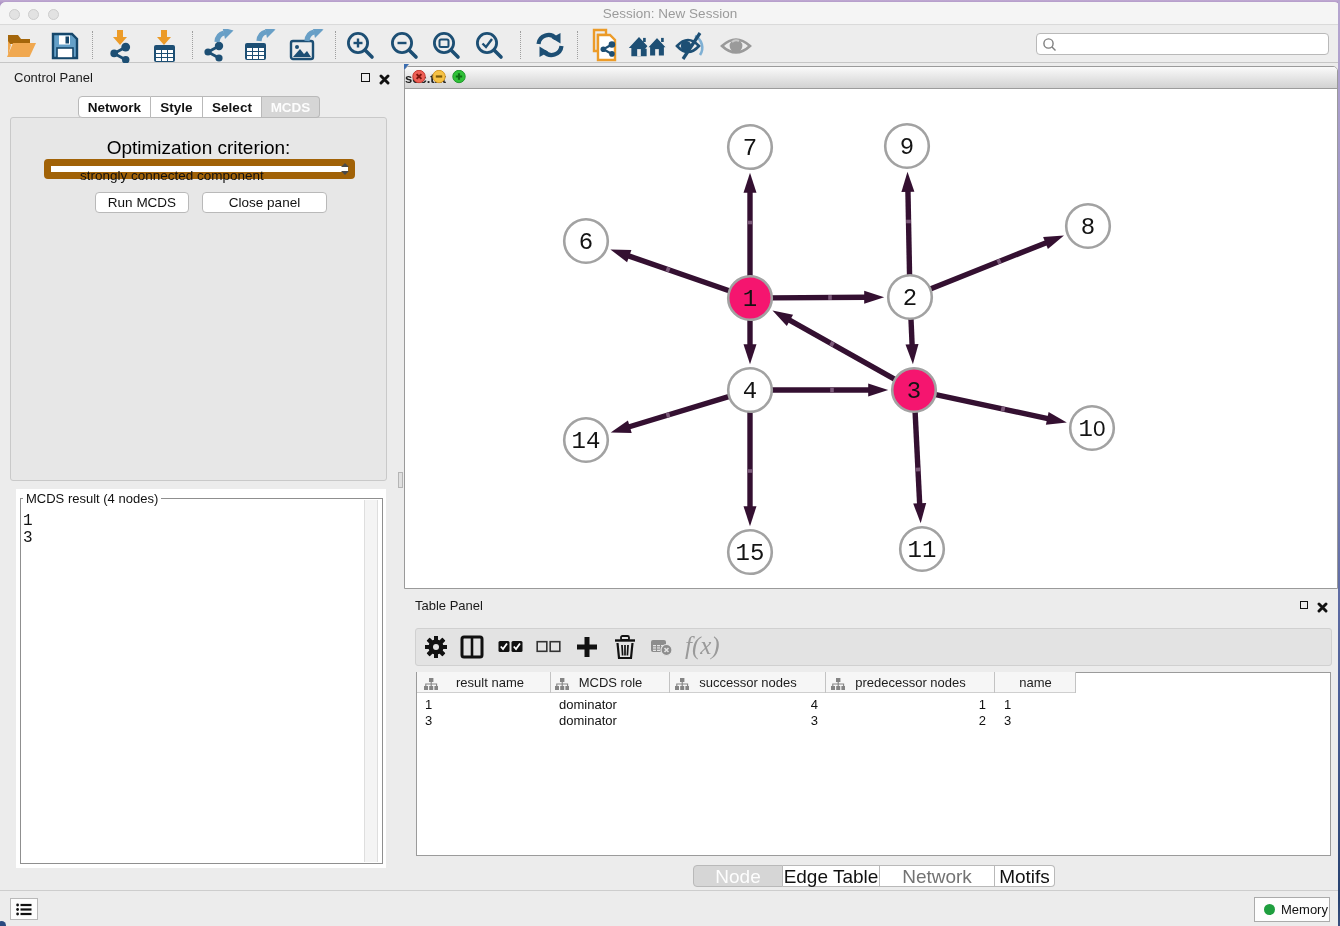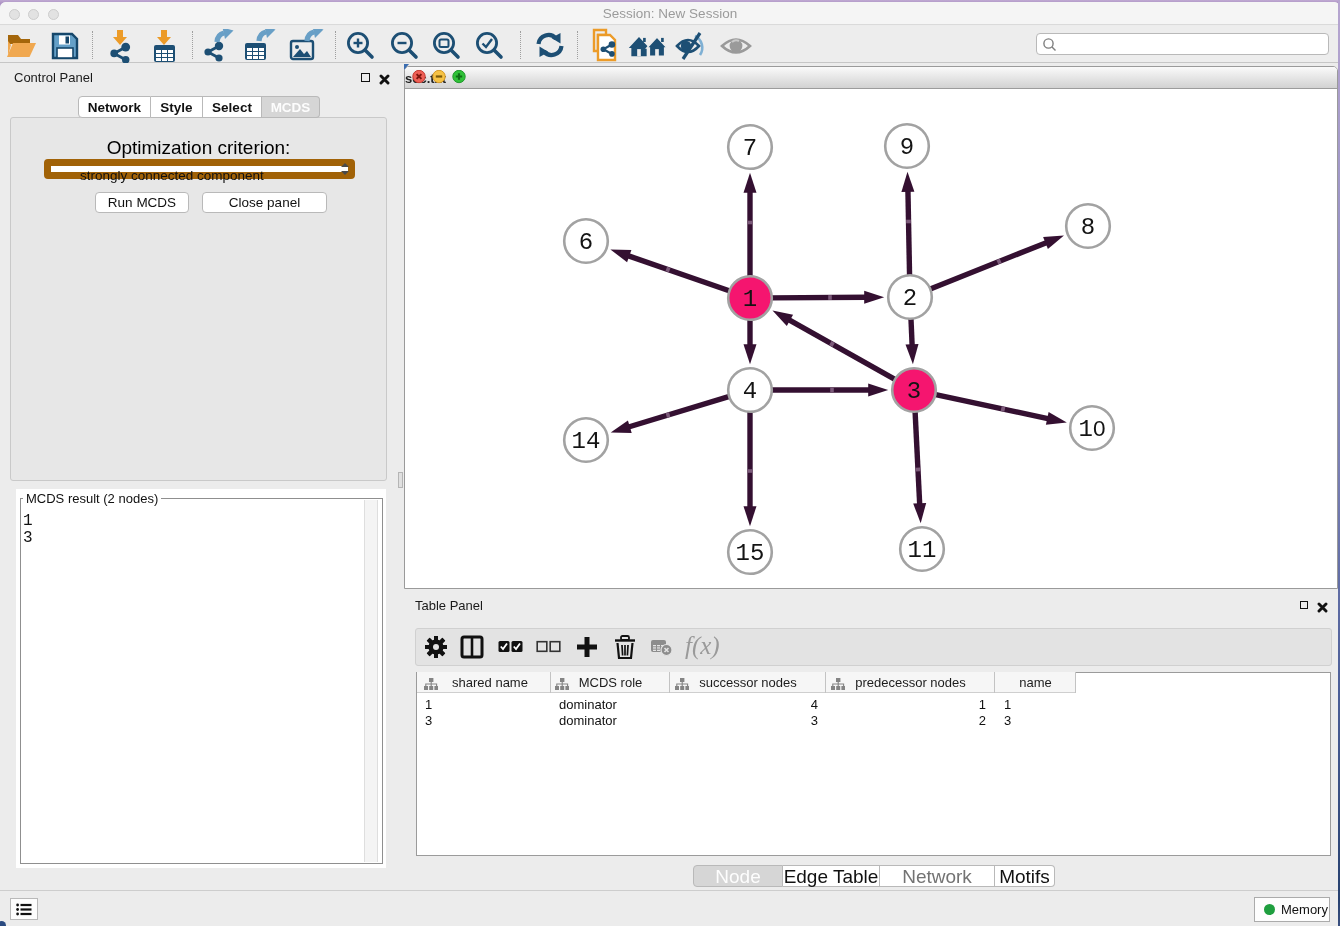--- a/index.html
+++ b/index.html
@@ -169,21 +169,21 @@
 <div class="abs" style="left:0;top:137px;width:397px;text-align:center;font-size:19px;color:#000000">Optimization criterion:</div>
 <div class="abs" style="left:44px;top:159px;width:311px;height:20px;background:#fff;border:7px solid #a16207;border-radius:4px;font-size:13.5px;color:#111;line-height:19px;padding-left:29px">strongly connected component</div>
 <svg class="abs" style="left:339px;top:162px" width="12" height="14" viewBox="0 0 12 14">
     <path d="M2 5 L6 1 L10 5 Z M2 9 L6 13 L10 9 Z" fill="#4a4a4a"></path>
   </svg>
 <div class="abs" style="left:95px;top:192px;width:94px;height:21px;background:#fff;border:1px solid #b9b9b9;border-radius:4px;text-align:center;line-height:20px;font-size:13.5px;color:#111">Run MCDS</div>
 <div class="abs" style="left:202px;top:192px;width:125px;height:21px;background:#fff;border:1px solid #b9b9b9;border-radius:4px;text-align:center;line-height:20px;font-size:13.5px;color:#111">Close panel</div>
 
 <div class="abs" style="left:16px;top:489px;width:370px;height:379px;background:#fff"></div>
 <div class="abs" style="left:20px;top:498px;width:363px;height:366px;border:1px solid #8f8f8f"></div>
-<div class="abs" style="left:23px;top:491px;background:#fff;padding:0 3px;font-size:13px;color:#111">MCDS result (2 nodes)</div>
+<div class="abs" style="left:23px;top:491px;background:#fff;padding:0 3px;font-size:13px;color:#111">MCDS result (4 nodes)</div>
 <div class="abs" style="left:364px;top:500px;width:14px;height:362px;background:#f4f4f4;border-left:1px solid #dedede;border-right:1px solid #dedede"></div>
 <div class="abs" style="left:23px;top:513px;font-family:'Liberation Mono',monospace;font-size:16px;line-height:17px;color:#111">1<br>3</div>
 
 <div class="abs" style="left:398px;top:472px;width:5px;height:16px;background:#e0e0e0;border:1px solid #b5b5b5"></div>
 <div class="abs" style="left:866px;top:584px;width:9px;height:5px;background:#ddd;border:1px solid #b0b0b0"></div>
 
 <div class="abs" style="left:404px;top:66px;width:934px;height:523px;background:#fff;border:1px solid #9a9a9a;border-radius:5px 5px 0 0"></div>
 <div class="abs" style="left:405px;top:67px;width:932px;height:22px;background:linear-gradient(#fafafa,#d2d2d2);border-bottom:1px solid #9c9c9c;border-radius:4px 4px 0 0"></div>
 <div class="abs" style="left:405px;top:71px;width:932px;text-align:left;font-size:13px;font-weight:bold;color:#222">scc.txt</div>
 <svg class="abs" style="left:412px;top:70px" width="54" height="14" viewBox="0 0 54 14">
@@ -326,21 +326,21 @@
 <div class="abs" style="left:416px;top:672px;width:915px;height:184px;background:#fff;border:1px solid #9b9b9b"></div>
 <div class="abs" style="left:417px;top:672px;width:659px;height:21px;background:#f6f6f6;border-bottom:1px solid #cfcfcf"></div>
 <div style="position:absolute;left:417px;top:672px;width:134px;height:21px;border-right:1px solid #c3c3c3;"></div>
 <svg style="position:absolute;left:424px;top:678px" width="14" height="12" viewBox="0 0 14 12">
     <rect x="5" y="0" width="4.4" height="4" fill="#848484"></rect>
     <path d="M7.2 4 L7.2 6 M1.8 8 L1.8 6 L12.6 6 L12.6 8 M7.2 6 L7.2 8" stroke="#848484" stroke-width="1.1" fill="none"></path>
     <rect x="0" y="8" width="4" height="4" fill="#848484"></rect>
     <rect x="5.2" y="8" width="4" height="4" fill="#848484"></rect>
     <rect x="10.4" y="8" width="3.6" height="4" fill="#848484"></rect>
   </svg>
-<div style="position:absolute;left:429px;top:672px;width:122px;height:21px;line-height:21px;text-align:center;font-size:13px;color:#1c1c1c;">shared name</div>
+<div style="position:absolute;left:429px;top:672px;width:122px;height:21px;line-height:21px;text-align:center;font-size:13px;color:#1c1c1c;">result name</div>
 <div style="position:absolute;left:551px;top:672px;width:119px;height:21px;border-right:1px solid #c3c3c3;"></div>
 <svg style="position:absolute;left:555px;top:678px" width="14" height="12" viewBox="0 0 14 12">
     <rect x="5" y="0" width="4.4" height="4" fill="#848484"></rect>
     <path d="M7.2 4 L7.2 6 M1.8 8 L1.8 6 L12.6 6 L12.6 8 M7.2 6 L7.2 8" stroke="#848484" stroke-width="1.1" fill="none"></path>
     <rect x="0" y="8" width="4" height="4" fill="#848484"></rect>
     <rect x="5.2" y="8" width="4" height="4" fill="#848484"></rect>
     <rect x="10.4" y="8" width="3.6" height="4" fill="#848484"></rect>
   </svg>
 <div style="position:absolute;left:551px;top:672px;width:119px;height:21px;line-height:21px;text-align:center;font-size:13px;color:#1c1c1c;">MCDS role</div>
 <div style="position:absolute;left:670px;top:672px;width:156px;height:21px;border-right:1px solid #c3c3c3;"></div>

